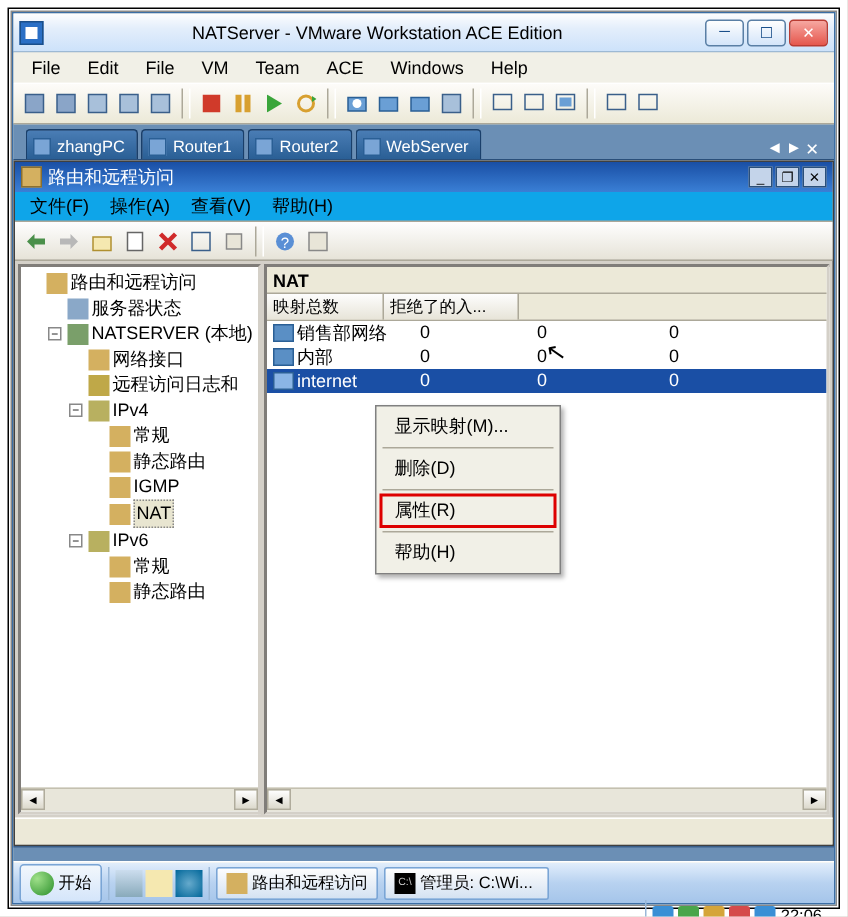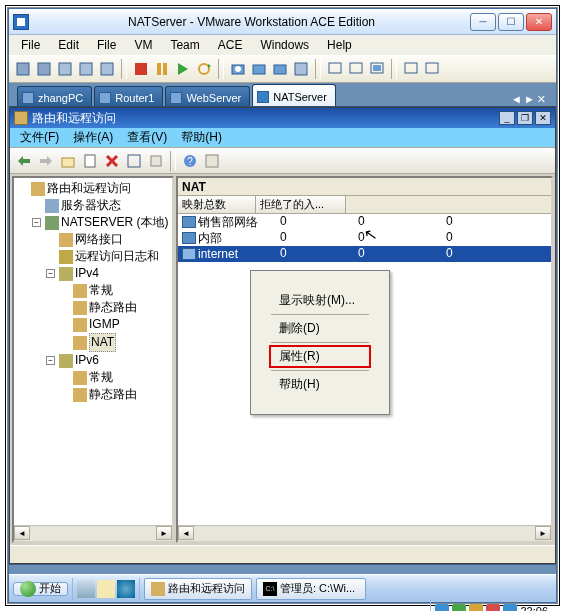--- a/index.html
+++ b/index.html
@@ -29,21 +29,21 @@
   .tab.active .tabicon{background:#3a7fc5;}
   .tabstrip .nav{margin-left:auto;display:flex;gap:2px;color:#fff;font-size:11px;padding-right:2px;}
   .tabstrip .nav span{cursor:default;}
   
   .mdi-area { flex:1; background:#7a95b5; padding:0; position:relative;}
   .inner-win { position:absolute; top:0; left:0; right:0; bottom:0; background:#d4d0c8; border:1px solid #404040; display:flex; flex-direction:column;}
   .inner-title { height:20px; background:linear-gradient(#1a4fa5,#3a7fd5); color:#fff; display:flex; align-items:center; padding:0 4px; font-size:12px;}
   .inner-title .icon2{width:14px;height:14px;margin-right:4px;background:#d4b060;border:1px solid #8a6f30;}
   .inner-title .wb{margin-left:auto;display:flex;gap:2px;}
   .inner-title .wb div{width:16px;height:14px;background:#c4d4ea;border:1px solid #2a4f7a;color:#000;font-size:9px;display:flex;align-items:center;justify-content:center;}
-  .inner-menu{height:20px;background:#7dd3fc;display:flex;align-items:center;padding:0 4px;gap:2px;border-bottom:1px solid #aca899;}
+  .inner-menu{height:20px;background:#0ea5e9;display:flex;align-items:center;padding:0 4px;gap:2px;border-bottom:1px solid #aca899;}
   .inner-menu span{padding:2px 6px;}
   .inner-toolbar{height:26px;background:linear-gradient(#fefefe,#e6e3d8);border-bottom:1px solid #aca899;display:flex;align-items:center;padding:0 4px;gap:2px;}
   .itb-btn{width:20px;height:20px;display:flex;align-items:center;justify-content:center;}
   
   .content{flex:1;display:flex;overflow:hidden;}
   .tree-pane{width:162px;background:#fff;border:2px inset #d4d0c8;margin:2px;overflow:hidden;position:relative;}
   .tree{padding:2px;font-size:12px;line-height:17px;white-space:nowrap;}
   .tree-row{display:flex;align-items:center;gap:2px;}
   .tree-ind{display:inline-block;}
   .tree-exp{width:9px;height:9px;border:1px solid #888;font-size:8px;line-height:7px;text-align:center;margin-right:2px;background:#fff;}
@@ -61,31 +61,31 @@
   .grid-head div{border-right:1px solid #aca899;padding:1px 4px;font-size:11px;background:linear-gradient(#fdfdfd,#e7e4d8);overflow:hidden;}
   .grid-body{flex:1;position:relative;overflow:hidden;}
   .grid-row{display:flex;height:16px;font-size:12px;}
   .grid-row div{padding:0 4px;overflow:hidden;}
   .grid-row .c0{display:flex;align-items:center;gap:2px;}
   .row-ico{width:14px;height:12px;background:#5a8fc5;border:1px solid #2a5f95;}
   .grid-row.sel{background:#1a4fa5;color:#fff;}
   .grid-row.sel .row-ico{background:#8ab5e5;}
   .col0{width:98px;} .col1{width:78px;} .col2{width:88px;} .col3{width:90px;}
   
-  .ctx{position:absolute;left:244px;top:264px;width:140px;background:#f1f0e7;border:1px solid #808080;box-shadow:2px 2px 3px rgba(0,0,0,0.3);padding:18px;}
+  .ctx{position:absolute;left:244px;top:264px;width:124px;background:#f1f0e7;border:1px solid #808080;box-shadow:2px 2px 3px rgba(0,0,0,0.3);padding:2px;}
   .ctx .item{padding:3px 10px;font-size:12px;}
   .ctx .sep{height:1px;background:#aca899;margin:2px 2px;}
   .ctx .hl{border:2px solid #d00;padding:1px 8px;}
   .hscroll{height:16px;background:#e8e6da;border-top:1px solid #c4c0b0;display:flex;justify-content:space-between;}
   .hscroll .ar{width:16px;height:14px;background:linear-gradient(#fefefe,#dcd9cc);border:1px solid #b0ac9c;font-size:8px;display:flex;align-items:center;justify-content:center;}
   
   .status-sep{height:10px;background:#6b8fb5;border-top:1px solid #3a5f8a;}
   .statusbar{height:18px;background:#ece9d8;border-top:1px solid #fff;}
   .taskbar{height:28px;background:linear-gradient(#e2eefc,#b8d2f0 50%,#a5c5ea);display:flex;align-items:center;padding:0 4px;gap:4px;border-top:1px solid #fff;}
-  .start{display:flex;align-items:center;gap:3px;padding:1px 6px;background:linear-gradient(#f2f7fc,#d4e5fa);border:1px solid #7aa5d5;border-radius:3px;font-size:11px;height:14px;}
+  .start{display:flex;align-items:center;gap:3px;padding:1px 6px;background:linear-gradient(#f2f7fc,#d4e5fa);border:1px solid #7aa5d5;border-radius:3px;font-size:11px;height:26px;}
   .start .orb{width:16px;height:16px;border-radius:50%;background:radial-gradient(circle at 30% 30%,#9fe08a,#2a8f2a);}
   .ql{display:flex;gap:2px;padding:0 4px;border-left:1px solid #9ab8d8;border-right:1px solid #9ab8d8;height:22px;align-items:center;}
   .ql div{width:18px;height:18px;}
   .task{height:22px;padding:2px 6px;background:linear-gradient(#fdfdfd,#d4e2f2);border:1px solid #7aa5d5;border-radius:2px;font-size:11px;display:flex;align-items:center;gap:3px;min-width:100px;}
   .task .tico{width:14px;height:14px;}
   .tray{margin-left:auto;display:flex;align-items:center;gap:3px;padding:0 4px;border-left:1px solid #9ab8d8;height:22px;font-size:11px;margin-top:44px;}
   .tray .tico{width:14px;height:14px;border-radius:2px;}
   .cursor{position:absolute;left:355px;top:118px;font-size:16px;color:#000;transform:rotate(-10deg);pointer-events:none;}
   .abs-scroll-tree{position:absolute;bottom:0;left:0;right:0;}
 </style>
@@ -231,25 +231,25 @@
         <div class="tab">
           <span class="tabicon"></span>
           <span>zhangPC</span>
         </div>
         <div class="tab">
           <span class="tabicon"></span>
           <span>Router1</span>
         </div>
         <div class="tab">
           <span class="tabicon"></span>
+          <span>Router2</span>
+        </div>
+        <div class="tab">
+          <span class="tabicon"></span>
           <span>WebServer</span>
-        </div>
-        <div class="tab active">
-          <span class="tabicon"></span>
-          <span>NATServer</span>
         </div>
         <div class="nav">
           <span>◄</span>
           <span>►</span>
           <span>✕</span>
         </div>
       </div>
 
   <div class="mdi-area">
     <div class="inner-win">

